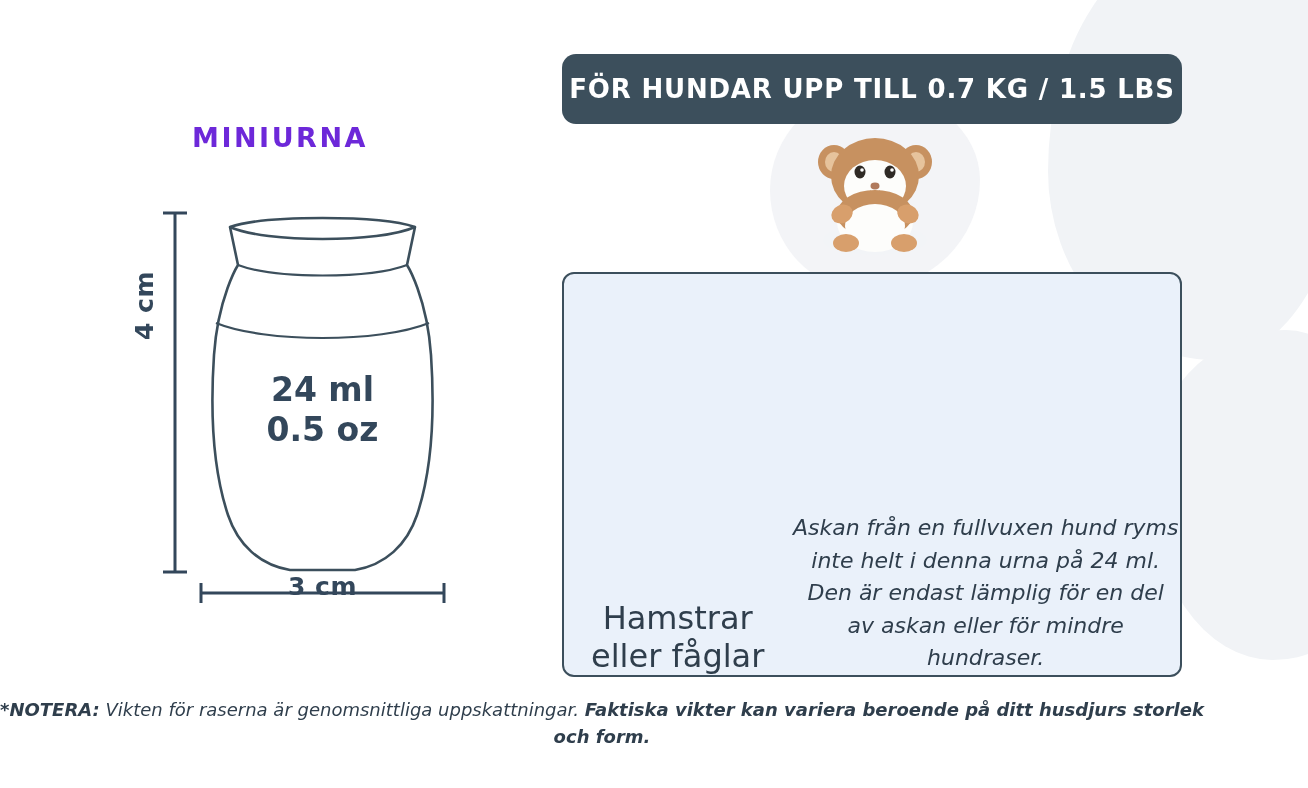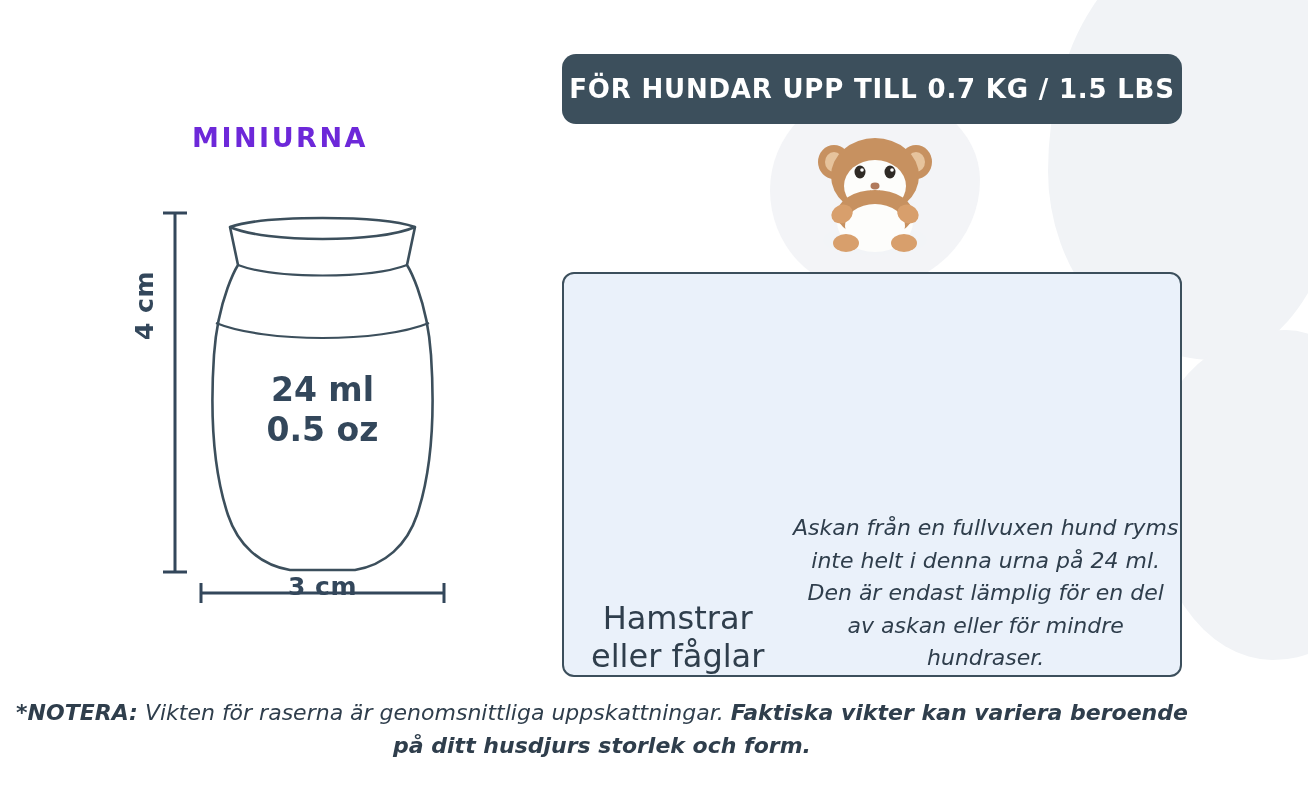--- a/index.html
+++ b/index.html
@@ -173,21 +173,21 @@
     text-align: center;
     line-height: 1.48;
     width: 570px;
   }
   .footnote {
     position: absolute;
     left: 0;
     top: 696px;
     width: 1204px;
     text-align: center;
-    font-size: 22px;
+    font-size: 18px;
     font-style: italic;
     color: #2f3e4c;
     line-height: 1.5;
     z-index: 3;
   }
   .footnote b { font-weight: bold; }
 </style>
 </head>
 <body>
 

